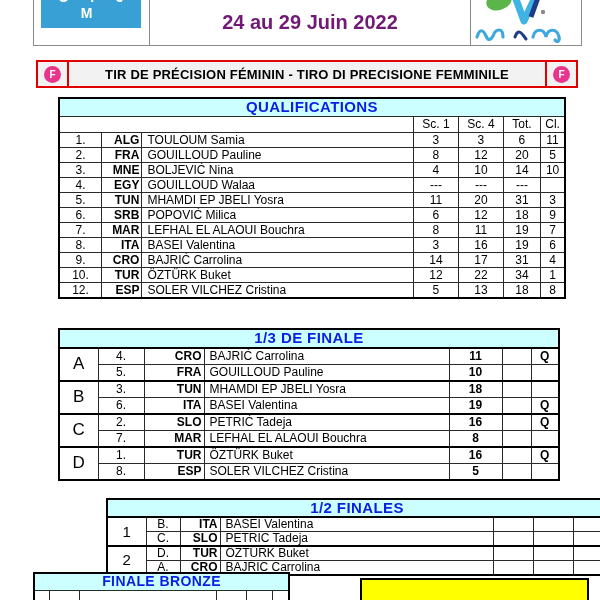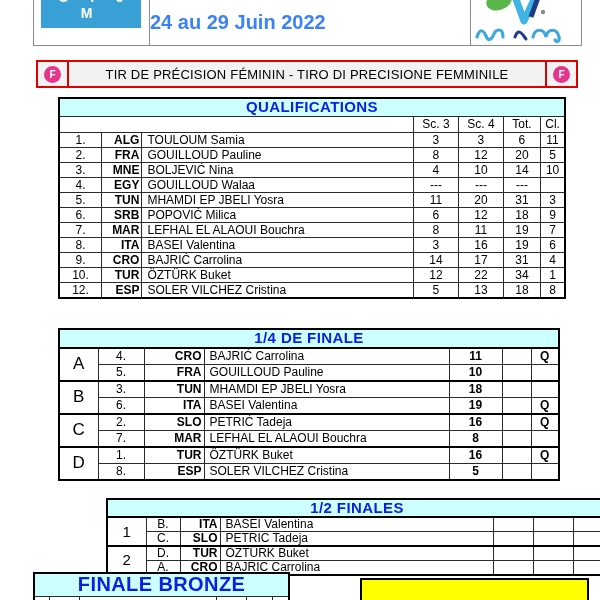--- a/index.html
+++ b/index.html
@@ -10,29 +10,29 @@
   .abs{position:absolute;}
 
   
   .header{left:33px;top:-30px;width:547px;height:74px;border:1px solid #8a8a8a;display:flex;background:#fff;}
   .header-cell{position:relative;height:100%;}
   .hc-left{width:115px;border-right:1px solid #8a8a8a;}
   .hc-center{width:320px;border-right:1px solid #8a8a8a;overflow:hidden;}
   .hc-right{flex:1;overflow:hidden;}
   .cijm-box{position:absolute;left:7px;top:14px;width:100px;height:43px;background:#39a0d5;}
   .cijm-letters{position:absolute;left:0;right:0;bottom:7px;text-align:center;color:#fff;font-weight:bold;font-size:14px;letter-spacing:9px;text-indent:9px;}
-  .title-line2{position:absolute;top:40px;left:0;right:0;font-size:20px;font-weight:bold;color:#3b82f6;white-space:nowrap;}
+  .title-line2{position:absolute;top:40px;left:0;right:0;text-align:center;font-size:20px;font-weight:bold;color:#701a75;white-space:nowrap;}
   .games-logo{position:absolute;left:0px;top:28px;}
 
   
   .banner{left:36px;top:60px;width:542px;height:28px;border:2px solid #e10000;background:#f2f2f2;display:flex;align-items:stretch;box-sizing:border-box;}
   .banner-fcell{width:29px;display:flex;align-items:center;justify-content:center;border-right:2px solid #e10000;}
   .banner-fcell-r{width:29px;display:flex;align-items:center;justify-content:center;border-left:2px solid #e10000;}
   .banner-main{flex:1;display:flex;align-items:center;justify-content:center;}
-  .banner-title{font-weight:normal;font-size:13px;letter-spacing:.2px;white-space:nowrap;}
+  .banner-title{font-weight:bold;font-size:13px;letter-spacing:.2px;white-space:nowrap;}
   .f-badge{width:17px;height:17px;border-radius:50%;background:#e8358c;color:#fff;font-weight:bold;font-size:10px;display:flex;align-items:center;justify-content:center;}
 
   
   table{border-collapse:collapse;table-layout:fixed;width:100%;}
   td{border:1px solid #2a2a2a;padding:0 2px;font-size:12px;line-height:1.08;overflow:hidden;white-space:nowrap;vertical-align:middle;}
   .tbl-wrap{background:#fff;}
   .tbl-wrap table{border:2px solid #000;}
   .title-row td{background:#ccffff;color:#0b1fe4;font-weight:bold;text-align:center;font-size:15px;height:17px;letter-spacing:.4px;}
   .c-center{text-align:center;}
   .c-name{text-align:left;padding-left:5px;}
@@ -50,21 +50,21 @@
   .quarters{left:58px;top:328px;width:500px;}
   .quarters td{height:15px;}
   .quarters .title-row td{height:17px;}
 
   .semis{left:58px;top:498px;width:500px;padding-left:48px;}
   .semis td{height:12px;}
   .semis .title-row td{height:16px;}
 
   .bronze{left:33px;top:572px;width:257px;}
   .bronze td{height:13px;}
-  .bronze .title-row td{height:16px;font-size:20px;}
+  .bronze .title-row td{height:16px;font-size:14px;}
 
   .podium-box{left:360px;top:578px;width:229px;height:40px;background:#ffff00;border:2px solid #000;box-sizing:border-box;text-align:center;}
   .podium-label{font-weight:bold;font-style:italic;color:#1a1a96;font-size:15px;margin-top:18px;letter-spacing:.5px;}
 </style>
 </head>
 <body>
 
 <div class="abs header">
   <div class="header-cell hc-left">
     <div class="cijm-box">
@@ -110,21 +110,21 @@
         <col style="width:44px">
         <col style="width:37px">
         <col style="width:24px">
       </colgroup>
     <tbody>
         <tr class="title-row">
       <td colspan="7">QUALIFICATIONS</td>
     </tr>
     <tr class="subhead">
       <td colspan="3"></td>
-      <td>Sc. 3</td>
+      <td>Sc. 1</td>
       <td>Sc. 4</td>
       <td>Tot.</td>
       <td>Cl.</td>
     </tr>
     <tr>
           <td class="c-center">1.</td>
           <td class="c-noc">ALG</td>
           <td class="c-name">TOULOUM Samia</td>
           <td class="c-center">3</td>
           <td class="c-center">3</td>
@@ -231,21 +231,21 @@
         <col style="width:39px">
         <col style="width:46px">
         <col style="width:60px">
         <col style="width:245px">
         <col style="width:53px">
         <col style="width:29px">
         <col style="width:28px">
       </colgroup>
     <tbody>
         <tr class="title-row">
-      <td colspan="7">1/4 DE FINALE</td>
+      <td colspan="7">1/3 DE FINALE</td>
     </tr>
     <tr class="group-start">
           <td class="group-letter" rowspan="2">A</td>
           <td class="c-center">4.</td>
           <td class="c-noc">CRO</td>
           <td class="c-name">BAJRIĆ Carrolina</td>
           <td class="c-bold">11</td>
           <td></td>
           <td class="c-bold">Q</td>
         </tr>

